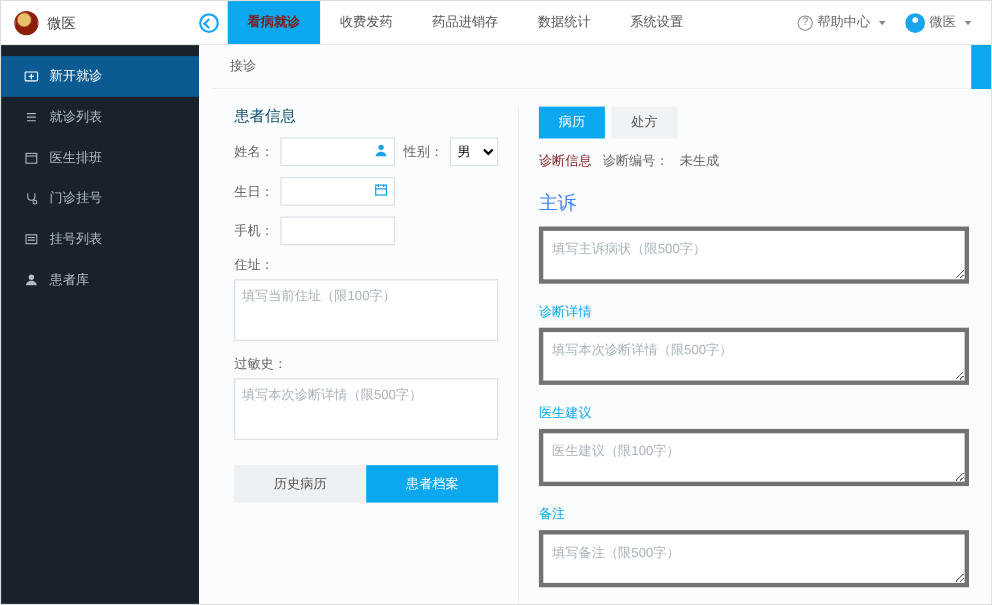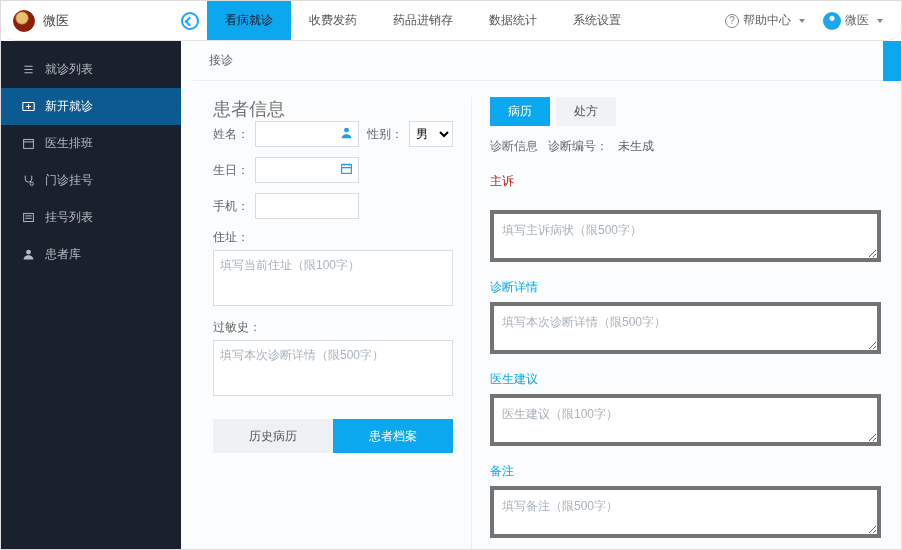--- a/index.html
+++ b/index.html
@@ -1,70 +1,70 @@
 <!DOCTYPE html>
 <html><head>
   <meta charset="utf-8">
   <style>
     * { box-sizing: border-box; margin: 0; padding: 0; }
     body { font-family: "Microsoft YaHei", sans-serif; font-size: 12px; color: #333; background: #fff; width: 902px; height: 550px; overflow: hidden; border: 1px solid #ddd; }
-    .header { height: 40px; display: flex; align-items: center; border-bottom: 1px solid #e5e5e5; border-radius: 15px; }
+    .header { height: 40px; display: flex; align-items: center; border-bottom: 1px solid #e5e5e5; }
     .logo-wrap { width: 180px; display: flex; align-items: center; padding-left: 12px; gap: 8px; }
     .logo-icon { width: 22px; height: 22px; border-radius: 50%; background: radial-gradient(circle at 40% 35%, #e8c16a 0 30%, #8b1f0a 40% 100%); border: 1px solid #8b1f0a; }
     .logo-text { color: #444; font-size: 13px; }
     .collapse-icon { width: 18px; height: 18px; border: 2px solid #1ca5ff; border-radius: 50%; position: relative; margin-right: 8px; }
     .collapse-icon::after { content: ""; position: absolute; left: 3px; top: 4px; width: 5px; height: 5px; border-left: 2px solid #1ca5ff; border-bottom: 2px solid #1ca5ff; transform: rotate(45deg); }
     .topnav { display: flex; height: 100%; }
     .topnav-item { padding: 0 18px; display: flex; align-items: center; color: #555; cursor: pointer; }
-    .topnav-item.active { background: #0ba7ef; color: #0f172a; }
+    .topnav-item.active { background: #0ba7ef; color: #7f1d1d; font-weight: bold; }
     .header-right { margin-left: auto; display: flex; align-items: center; gap: 18px; padding-right: 18px; color: #666; }
     .help-wrap { display: flex; align-items: center; gap: 4px; }
     .q-icon { width: 14px; height: 14px; border: 1px solid #888; border-radius: 50%; display: flex; align-items: center; justify-content: center; font-size: 10px; color: #888; }
     .dropdown-caret::after { content: ""; border-left: 3px solid transparent; border-right: 3px solid transparent; border-top: 4px solid #888; display: inline-block; margin-left: 4px; vertical-align: middle; }
     .avatar { width: 18px; height: 18px; border-radius: 50%; background: radial-gradient(circle at 50% 35%, #fff 0 15%, #1aa6ec 20% 100%); }
     .body-row { display: flex; height: calc(100% - 40px); }
     .sidebar { width: 180px; background: #19222c; color: #b2bbc4; padding-top: 10px; }
     .sidebar-item { display: flex; align-items: center; gap: 10px; padding: 10px 20px; cursor: pointer; font-size: 12px; }
     .sidebar-item.active { background: #0b5a92; color: #fff; }
     .sidebar-item .ic { width: 14px; display: inline-flex; justify-content: center; }
     .sidebar-item .ic svg { width: 13px; height: 13px; fill: currentColor; }
     .main { flex: 1; background: #fafcfd; overflow: auto; padding-left: 12px; }
     .crumb-row { display: flex; align-items: center; height: 40px; padding: 0 16px; color: #666; border-bottom: 1px solid #eee; position: relative; }
     .crumb-action { position: absolute; right: 0; top: 0; width: 18px; height: 40px; background: #0ba7ef; }
     .content-row { display: flex; gap: 18px; padding: 16px 20px 24px 20px; }
     .left-panel { width: 240px; }
     .right-panel { flex: 1; border-left: 1px solid #eee; padding-left: 18px; }
-    .section-title { color: #737373; font-size: 18px; }
+    .section-title { color: #0c4a6e; font-size: 14px; margin-bottom: 10px; }
     .form-row { display: flex; align-items: center; margin-bottom: 10px; gap: 6px; }
     .lbl { width: 36px; color: #666; font-family: Liberation Serif, serif; }
     .inp { height: 26px; border: 1px solid #d8dde2; padding: 0 6px; font-size: 12px; color: #333; background: #fff; }
     .inp-icon { width: 104px; position: relative; }
     .inp-icon input { width: 100%; height: 26px; border: 1px solid #d8dde2; padding: 0 22px 0 6px; font-size: 12px; }
     .inp-icon .ic-right { position: absolute; right: 6px; top: 5px; color: #1a9fe8; }
     .inp-icon .ic-right svg { width: 13px; height: 13px; fill: currentColor; }
     .sel { height: 26px; border: 1px solid #d8dde2; background: #fff; font-size: 12px; padding: 0 2px; }
     .sel-s { width: 44px; }
     .textarea { width: 100%; border: 1px solid #d8dde2; resize: none; font-size: 12px; padding: 6px; color: #333; font-family: inherit; }
     .textarea::placeholder, input::placeholder { color: #aab2ba; }
     .tab-btn-row { display: flex; margin-top: 20px; }
     .tab-btn { flex: 1; height: 34px; display: flex; align-items: center; justify-content: center; background: #eef1f4; color: #555; cursor: pointer; }
     .tab-btn.active { background: #0ba7ef; color: #fff; }
     .right-tabs { display: flex; gap: 6px; margin-bottom: 12px; text-align: center; }
     .r-tab { padding: 6px 18px; background: #f0f3f5; color: #555; cursor: pointer; }
     .r-tab.active { background: #0ba7ef; color: #fff; }
     .diag-row { display: flex; align-items: center; gap: 10px; color: #666; margin-bottom: 18px; }
-    .diag-row .blue { color: #737373; }
+    .diag-row .blue { color: #7f1d1d; }
     .param-row { display: flex; align-items: center; gap: 10px; margin-bottom: 16px; color: #666; }
     .date-wrap { position: relative; }
     .date-wrap input { width: 140px; height: 26px; border: 1px solid #d8dde2; padding: 0 24px 0 6px; font-size: 12px; }
     .date-wrap .cal-ic { position: absolute; right: 6px; top: 5px; color: #1a9fe8; }
     .date-wrap .cal-ic svg { width: 13px; height: 13px; fill: currentColor; }
     .r-section { margin-bottom: 14px; }
     .r-section .blue-sub { color: #0ba7ef; font-size: 12px; margin-bottom: 6px; }
-    .r-section .dark-sub { color: #b91c1c; font-size: 12px; margin-bottom: 20px; }
+    .r-section .dark-sub { color: #3b82f6; font-size: 17px; margin-bottom: 10px; }
     .r-ta { width: 100%; border: 4px solid #737373; padding: 8px; font-size: 12px; color: #333; min-height: 40px; background: #fff; font-family: inherit; }
     .r-ta::placeholder { color: #aab2ba; }
     .sel-m { width: 60px; }
   </style>
 </head>
 <body>
 
 <div class="header">
   <div class="logo-wrap">
     <div class="logo-icon"></div>
@@ -87,36 +87,36 @@
     <div class="help-wrap">
       <span class="avatar"></span>
       <span>微医</span>
       <span class="dropdown-caret"></span>
     </div>
   </div>
 </div>
 
 <div class="body-row">
   <div class="sidebar">
-    <div class="sidebar-item">
-      <span class="ic">
-          <svg viewBox="0 0 16 16">
-            <path d="M3 4h10M3 8h10M3 12h10" stroke="currentColor" stroke-width="1.3"></path>
-          </svg>
-        </span>
-      <span>就诊列表</span>
-    </div>
     <div class="sidebar-item active">
       <span class="ic">
           <svg viewBox="0 0 16 16">
             <rect x="1" y="3" width="14" height="10" rx="1" fill="none" stroke="currentColor" stroke-width="1.3"></rect>
             <path d="M8 5v6M5 8h6" stroke="currentColor" stroke-width="1.3"></path>
           </svg>
         </span>
       <span>新开就诊</span>
+    </div>
+    <div class="sidebar-item">
+      <span class="ic">
+          <svg viewBox="0 0 16 16">
+            <path d="M3 4h10M3 8h10M3 12h10" stroke="currentColor" stroke-width="1.3"></path>
+          </svg>
+        </span>
+      <span>就诊列表</span>
     </div>
     <div class="sidebar-item">
       <span class="ic">
           <svg viewBox="0 0 16 16">
             <rect x="2" y="3" width="12" height="11" fill="none" stroke="currentColor" stroke-width="1.2"></rect>
             <path d="M2 6h12" stroke="currentColor" stroke-width="1.2"></path>
           </svg>
         </span>
       <span>医生排班</span>
     </div>

